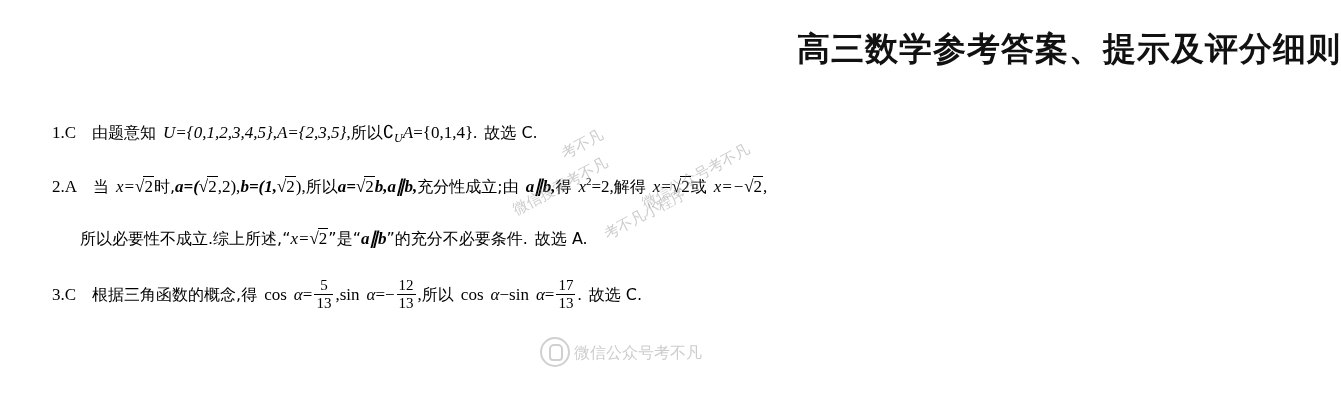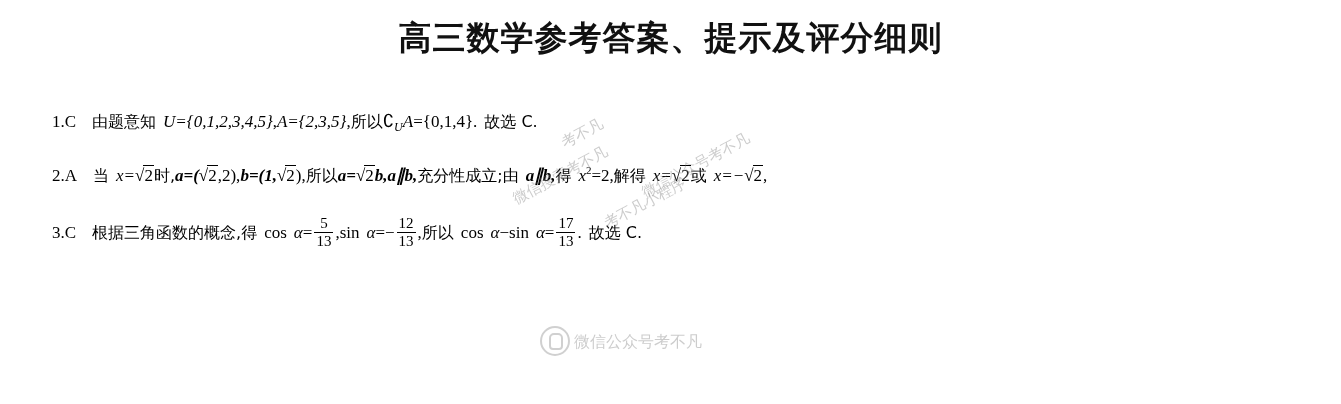--- a/index.html
+++ b/index.html
@@ -14,26 +14,26 @@
     color: #000000;
     overflow: hidden;
     position: relative;
   }
   .page {
     position: relative;
     width: 1341px;
     height: 404px;
   }
   .doc-title {
-    text-align: center;
+    text-align: right;
     font-family: Liberation Mono, monospace;
     font-weight: bold;
     font-size: 33px;
     letter-spacing: 1px;
-    margin-top: 16px;
+    margin-top: 27px;
     margin-bottom: 0;
     color: #111;
   }
   .answers {
     margin-top: 46px;
     padding-left: 52px;
     padding-right: 20px;
   }
   .ans-item {
     font-size: 17px;
@@ -202,20 +202,23 @@
     <div class="ans-item">
       <span class="ans-line">
         <span class="num">1.</span><span class="num">C</span><span class="gap"></span><span class="cn">由题意知</span><span class="gap-sm"></span><span class="mi">U={0,1,2,3,4,5}</span><span class="mr">,</span><span class="mi">A={2,3,5}</span><span class="mr">,</span><span class="cn">所以</span><span class="cmpl">∁</span><span class="sub">U</span><span class="mi">A</span><span class="mr">={0,1,4}.</span><span class="gap-sm"></span><span class="cn">故选 C.</span>
       </span>
     </div>
 
     <div class="ans-item">
       <span class="ans-line">
         <span class="num">2.</span><span class="num">A</span><span class="gap"></span><span class="cn">当</span><span class="gap-sm"></span><span class="mi">x=</span><span class="sqrt"><span class="rad">√</span><span class="rand">2</span></span><span class="cn">时,</span><span class="mb">a=(</span><span class="sqrt"><span class="rad">√</span><span class="rand">2</span></span><span class="mr">,2),</span><span class="mb">b=(1,</span><span class="sqrt"><span class="rad">√</span><span class="rand">2</span></span><span class="mr">),</span><span class="cn">所以</span><span class="mb">a=</span><span class="sqrt"><span class="rad">√</span><span class="rand">2</span></span><span class="mb">b,</span><span class="mb">a∥b,</span><span class="cn">充分性成立;由</span><span class="gap-sm"></span><span class="mb">a∥b,</span><span class="cn">得</span><span class="gap-sm"></span><span class="mi">x</span><span class="sup">2</span><span class="mr">=2,</span><span class="cn">解得</span><span class="gap-sm"></span><span class="mi">x=</span><span class="sqrt"><span class="rad">√</span><span class="rand">2</span></span><span class="cn">或</span><span class="gap-sm"></span><span class="mi">x=−</span><span class="sqrt"><span class="rad">√</span><span class="rand">2</span></span><span class="mr">,</span>
       </span>
+      <span class="ans-line indent">
+        <span class="cn">所以必要性不成立.综上所述,“</span><span class="mi">x=</span><span class="sqrt"><span class="rad">√</span><span class="rand">2</span></span><span class="cn">”是“</span><span class="mb">a∥b</span><span class="cn">”的充分不必要条件.</span><span class="gap-sm"></span><span class="cn">故选 A.</span>
+      </span>
     </div>
 
     <div class="ans-item">
       <span class="ans-line">
         <span class="num">3.</span><span class="num">C</span><span class="gap"></span><span class="cn">根据三角函数的概念,得</span><span class="gap-sm"></span><span class="mr">cos</span><span class="gap-sm"></span><span class="mi">α</span><span class="mr">=</span><span class="frac"><span class="top">5</span><span class="bot">13</span></span><span class="mr">,</span><span class="mr">sin</span><span class="gap-sm"></span><span class="mi">α</span><span class="mr">=−</span><span class="frac"><span class="top">12</span><span class="bot">13</span></span><span class="mr">,</span><span class="cn">所以</span><span class="gap-sm"></span><span class="mr">cos</span><span class="gap-sm"></span><span class="mi">α</span><span class="mr">−</span><span class="mr">sin</span><span class="gap-sm"></span><span class="mi">α</span><span class="mr">=</span><span class="frac"><span class="top">17</span><span class="bot">13</span></span><span class="mr">.</span><span class="gap-sm"></span><span class="cn">故选 C.</span>
       </span>
     </div>
 
   </div>
 

